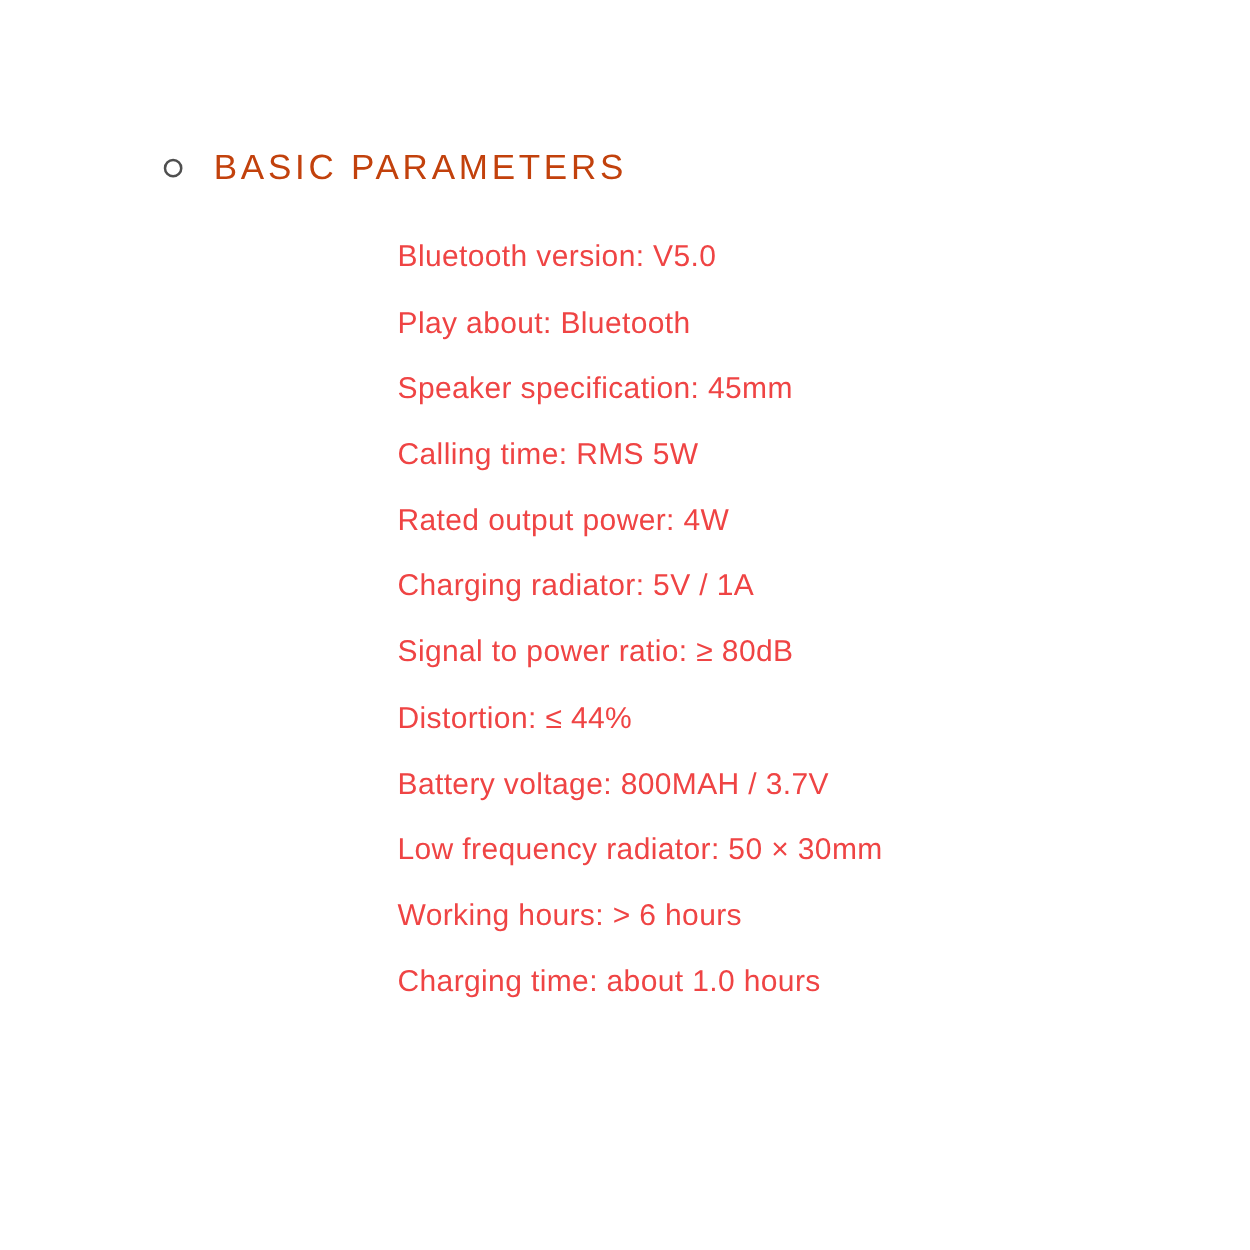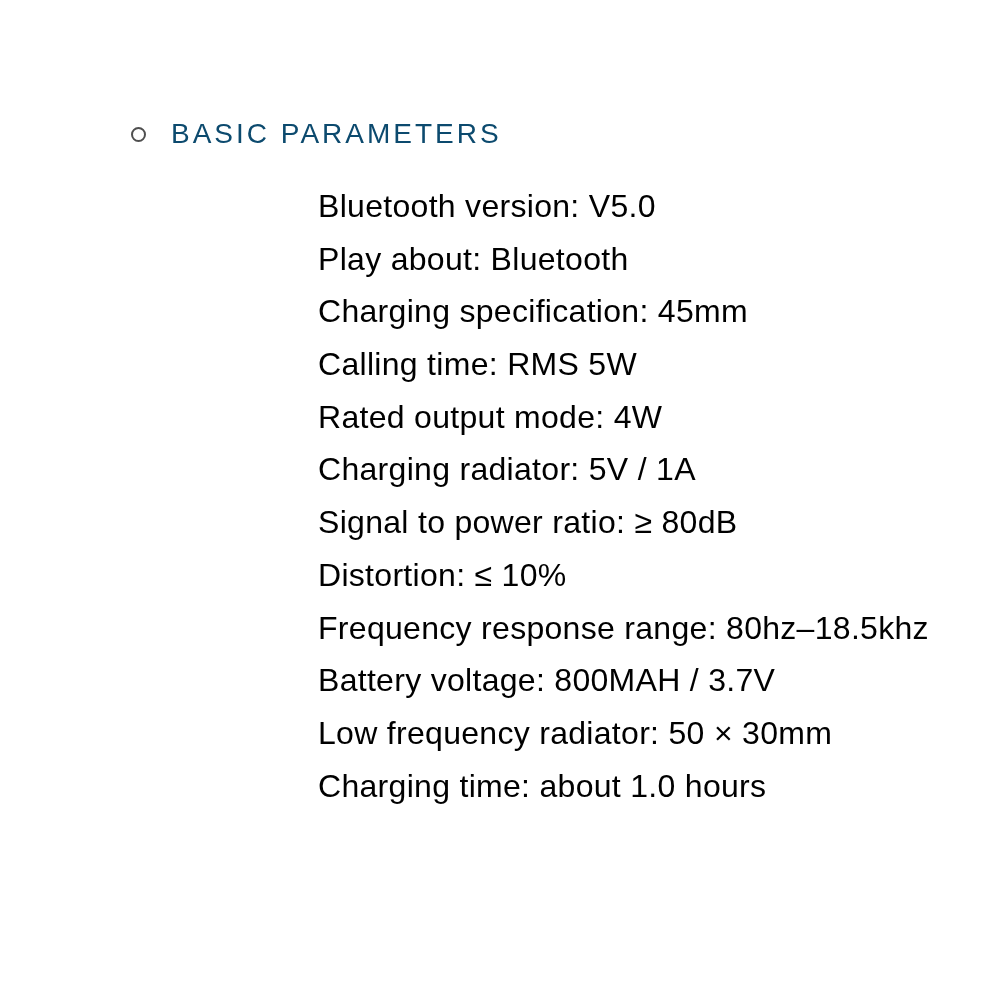--- a/index.html
+++ b/index.html
@@ -31,59 +31,59 @@
     border: 2px solid #4f4f4f;
     border-radius: 50%;
     background: transparent;
     flex: 0 0 auto;
   }
   .title {
     margin: 0;
     font-size: 28px;
     font-weight: 400;
     letter-spacing: 3px;
-    color: #0c4a6e;
+    color: #c2410c;
     white-space: nowrap;
   }
   .spec-list {
     position: absolute;
     left: 318px;
     top: 180px;
     margin: 0;
     padding: 0;
     list-style: none;
   }
   .spec-item {
-    font-size: 32px;
+    font-size: 24px;
     font-weight: 400;
     letter-spacing: 0.3px;
     line-height: 52.7px;
     height: 52.7px;
-    color: #000000;
+    color: #ef4444;
     white-space: nowrap;
   }
 </style>
 </head>
 <body>
 
 <div class="page">
 
   <header class="header">
     <span class="bullet"></span>
     <h1 class="title">BASIC PARAMETERS</h1>
   </header>
 
   <ul class="spec-list">
     <li class="spec-item">Bluetooth version: V5.0</li>
     <li class="spec-item">Play about: Bluetooth</li>
-    <li class="spec-item">Charging specification: 45mm</li>
+    <li class="spec-item">Speaker specification: 45mm</li>
     <li class="spec-item">Calling time: RMS 5W</li>
-    <li class="spec-item">Rated output mode: 4W</li>
+    <li class="spec-item">Rated output power: 4W</li>
     <li class="spec-item">Charging radiator: 5V / 1A</li>
     <li class="spec-item">Signal to power ratio: ≥ 80dB</li>
-    <li class="spec-item">Distortion: ≤ 10%</li>
-    <li class="spec-item">Frequency response range: 80hz–18.5khz</li>
+    <li class="spec-item">Distortion: ≤ 44%</li>
     <li class="spec-item">Battery voltage: 800MAH / 3.7V</li>
     <li class="spec-item">Low frequency radiator: 50 × 30mm</li>
+    <li class="spec-item">Working hours: &gt; 6 hours</li>
     <li class="spec-item">Charging time: about 1.0 hours</li>
   </ul>
 
 </div>
 
 </body></html>

